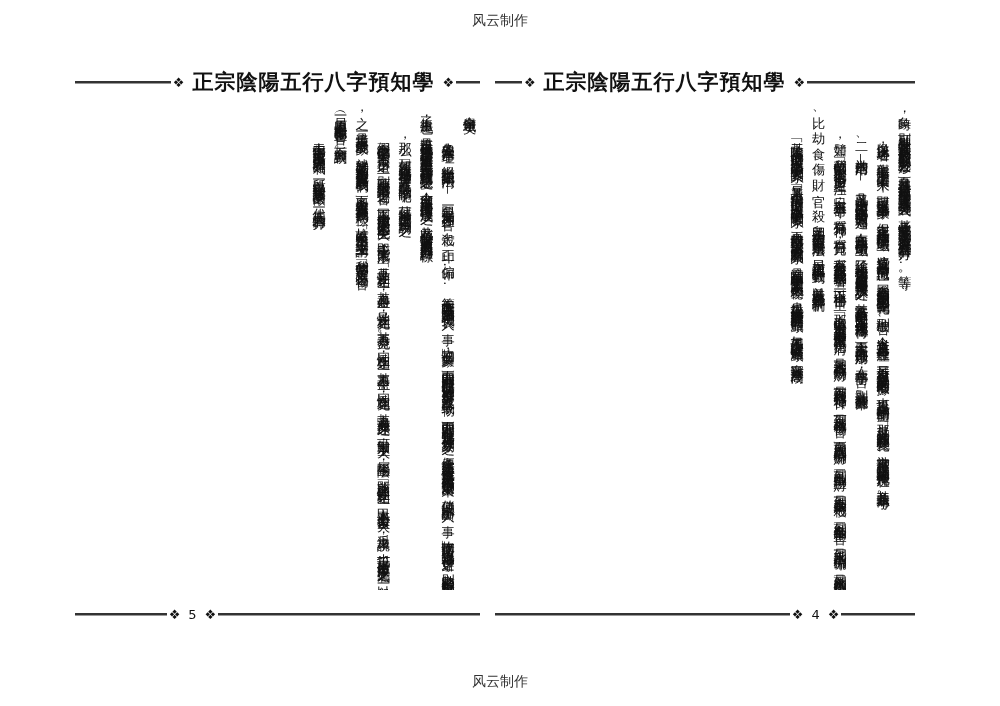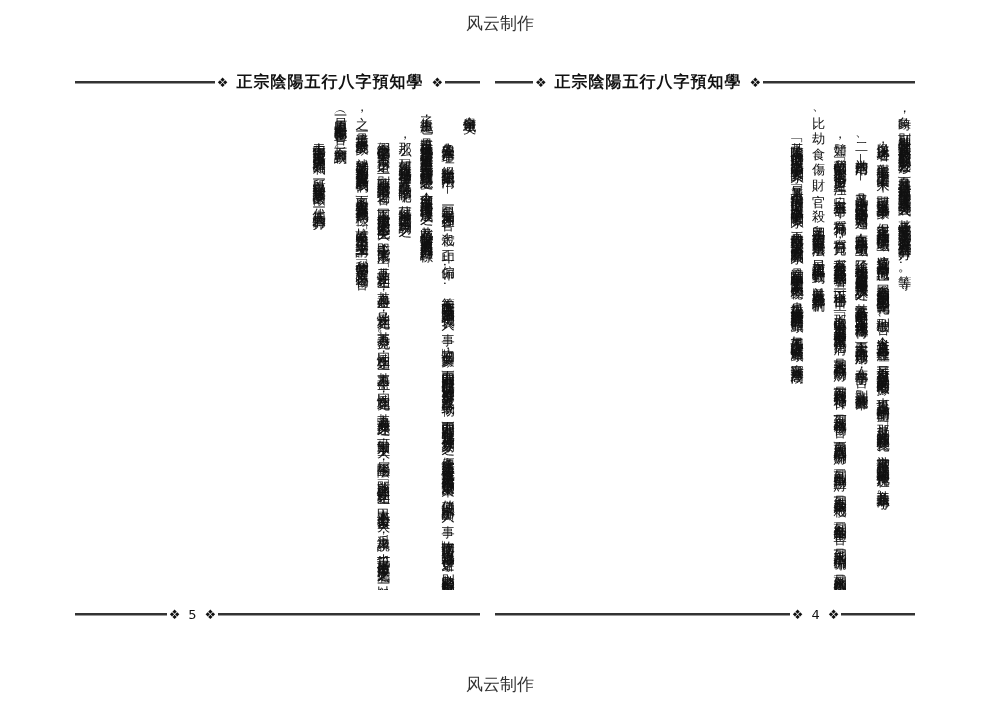--- a/index.html
+++ b/index.html
@@ -1,29 +1,29 @@
 <!DOCTYPE html>
 <html><head>
 <meta charset="utf-8">
 <style>
   html, body { margin:0; padding:0; background:#ffffff; }
   body { width:1000px; height:706px; position:relative; overflow:hidden;
          font-family: "DejaVu Serif", "Liberation Serif", serif; color:#111; }
   .watermark { position:absolute; left:0; width:1000px; text-align:center;
-               font-family:"DejaVu Sans", sans-serif; font-size:17px; color:#333; }
+               font-family:"DejaVu Sans", sans-serif; font-size:14px; color:#333; }
   .wm-top { top:12px; }
   .wm-bottom { top:673px; }
 
   .page { position:absolute; top:70px; height:570px; }
   .page-left { left:75px; width:405px; }
   .page-right { left:495px; width:420px; }
 
   .header { position:absolute; top:0; left:0; right:0; height:24px; display:flex; align-items:center; }
   .rule { flex:1; height:0; border-top:2px solid #333; border-bottom:1px solid #999; }
-  .header-title { font-size:16px; font-weight:bold; letter-spacing:1px; padding:0 6px; white-space:nowrap; }
+  .header-title { font-size:21px; font-weight:bold; letter-spacing:1px; padding:0 6px; white-space:nowrap; }
   .orn { font-size:13px; padding:0 2px; }
 
   .footer { position:absolute; top:534px; left:0; right:0; height:20px; display:flex; align-items:center; }
   .page-num { font-family:"DejaVu Sans", sans-serif; font-size:13px; padding:0 6px; }
 
   .body-text { position:absolute; top:36px; bottom:50px; left:0; right:0;
                writing-mode: vertical-rl; font-size:13.2px; line-height:21.5px;
                letter-spacing:1.2px; overflow:hidden; }
   .para { margin:0; text-indent:2em; }
   .para.noindent { text-indent:0; }

